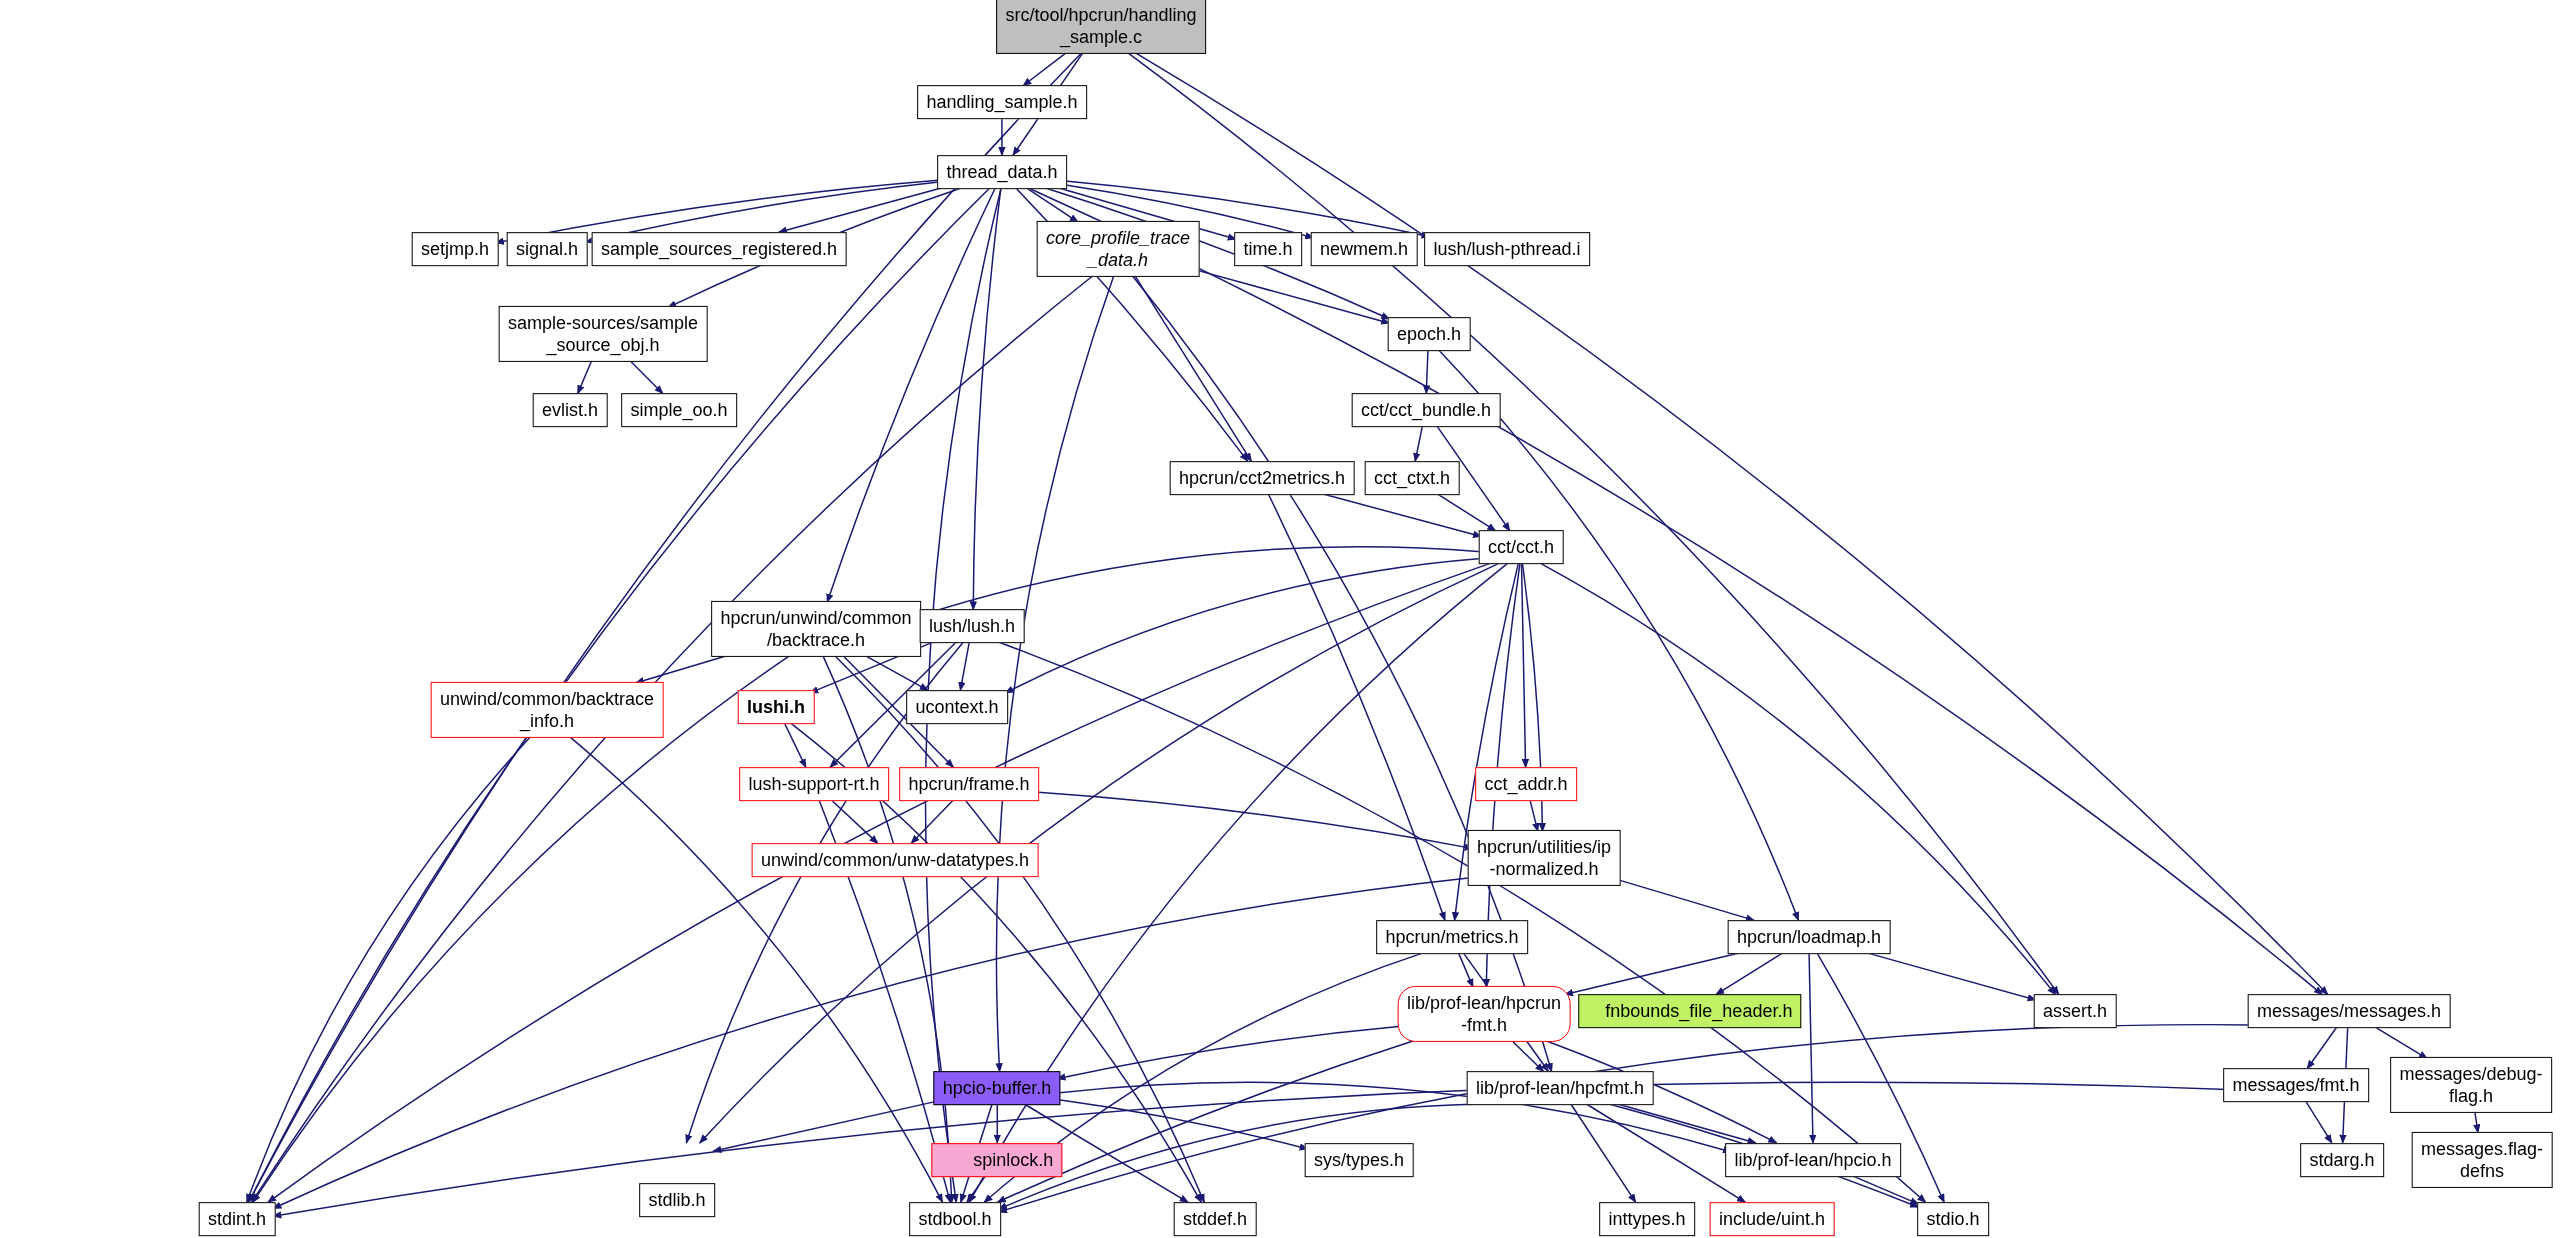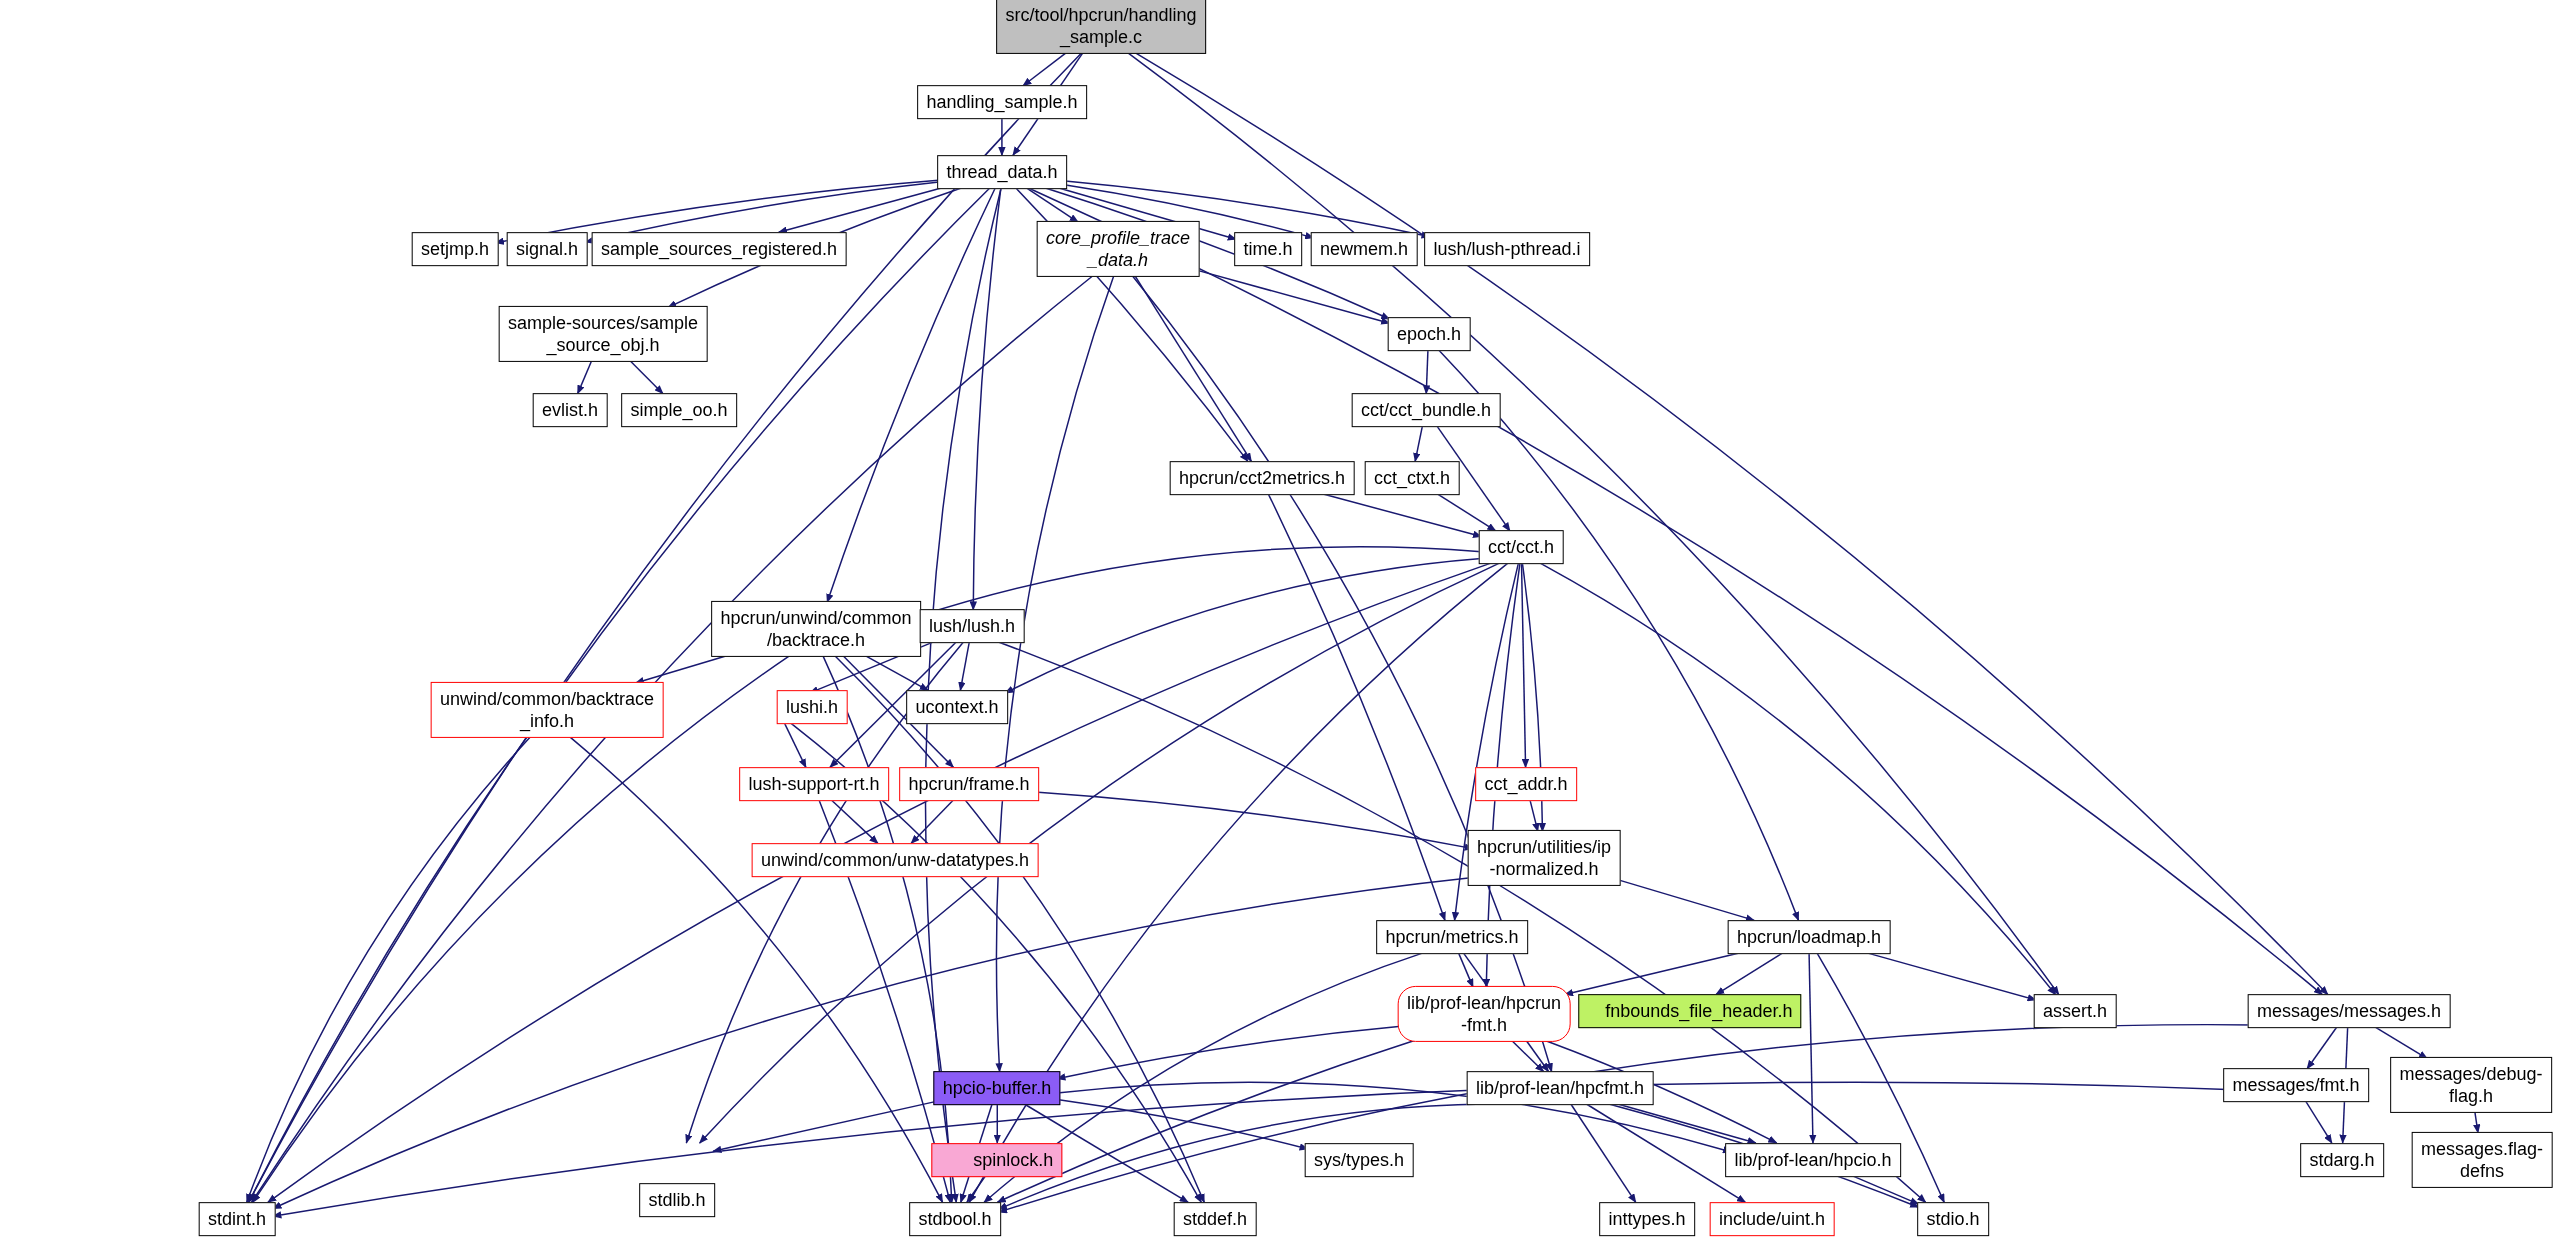--- a/index.html
+++ b/index.html
@@ -162,21 +162,21 @@
     <div class="node" style="left: 679px; top: 410px; border-color: rgb(0, 0, 0); background: rgb(255, 255, 255);">simple_oo.h</div>
     <div class="node" style="left: 1426px; top: 410px; border-color: rgb(0, 0, 0); background: rgb(255, 255, 255);">cct/cct_bundle.h</div>
     <div class="node" style="left: 1262px; top: 478px; border-color: rgb(0, 0, 0); background: rgb(255, 255, 255);">hpcrun/cct2metrics.h</div>
     <div class="node" style="left: 1412px; top: 478px; border-color: rgb(0, 0, 0); background: rgb(255, 255, 255);">cct_ctxt.h</div>
     <div class="node" style="left: 1521px; top: 547px; border-color: rgb(0, 0, 0); background: rgb(255, 255, 255);">cct/cct.h</div>
     <div class="node" style="left: 816px; top: 629px; border-color: rgb(0, 0, 0); background: rgb(255, 255, 255);">hpcrun/unwind/common
 /backtrace.h</div>
     <div class="node" style="left: 972px; top: 626px; border-color: rgb(0, 0, 0); background: rgb(255, 255, 255);">lush/lush.h</div>
     <div class="node" style="left: 547px; top: 710px; border-color: rgb(255, 0, 0); background: rgb(255, 255, 255);">unwind/common/backtrace
 _info.h</div>
-    <div class="node" style="left: 812px; top: 707px; border-color: rgb(255, 0, 0); background: rgb(255, 255, 255);">lushi.h</div>
+    <div class="node" style="left: 776px; top: 707px; border-color: rgb(255, 0, 0); background: rgb(255, 255, 255); font-weight: bold;">lushi.h</div>
     <div class="node" style="left: 957px; top: 707px; border-color: rgb(0, 0, 0); background: rgb(255, 255, 255);">ucontext.h</div>
     <div class="node" style="left: 814px; top: 784px; border-color: rgb(255, 0, 0); background: rgb(255, 255, 255);">lush-support-rt.h</div>
     <div class="node" style="left: 969px; top: 784px; border-color: rgb(255, 0, 0); background: rgb(255, 255, 255);">hpcrun/frame.h</div>
     <div class="node" style="left: 1526px; top: 784px; border-color: rgb(255, 0, 0); background: rgb(255, 255, 255);">cct_addr.h</div>
     <div class="node" style="left: 895px; top: 860px; border-color: rgb(255, 0, 0); background: rgb(255, 255, 255);">unwind/common/unw-datatypes.h</div>
     <div class="node" style="left: 1544px; top: 858px; border-color: rgb(0, 0, 0); background: rgb(255, 255, 255);">hpcrun/utilities/ip
 -normalized.h</div>
     <div class="node" style="left: 1452px; top: 937px; border-color: rgb(0, 0, 0); background: rgb(255, 255, 255);">hpcrun/metrics.h</div>
     <div class="node" style="left: 1809px; top: 937px; border-color: rgb(0, 0, 0); background: rgb(255, 255, 255);">hpcrun/loadmap.h</div>
     <div class="node" style="left: 1484px; top: 1014px; border-color: rgb(255, 0, 0); background: rgb(255, 255, 255); border-radius: 18px;">lib/prof-lean/hpcrun

